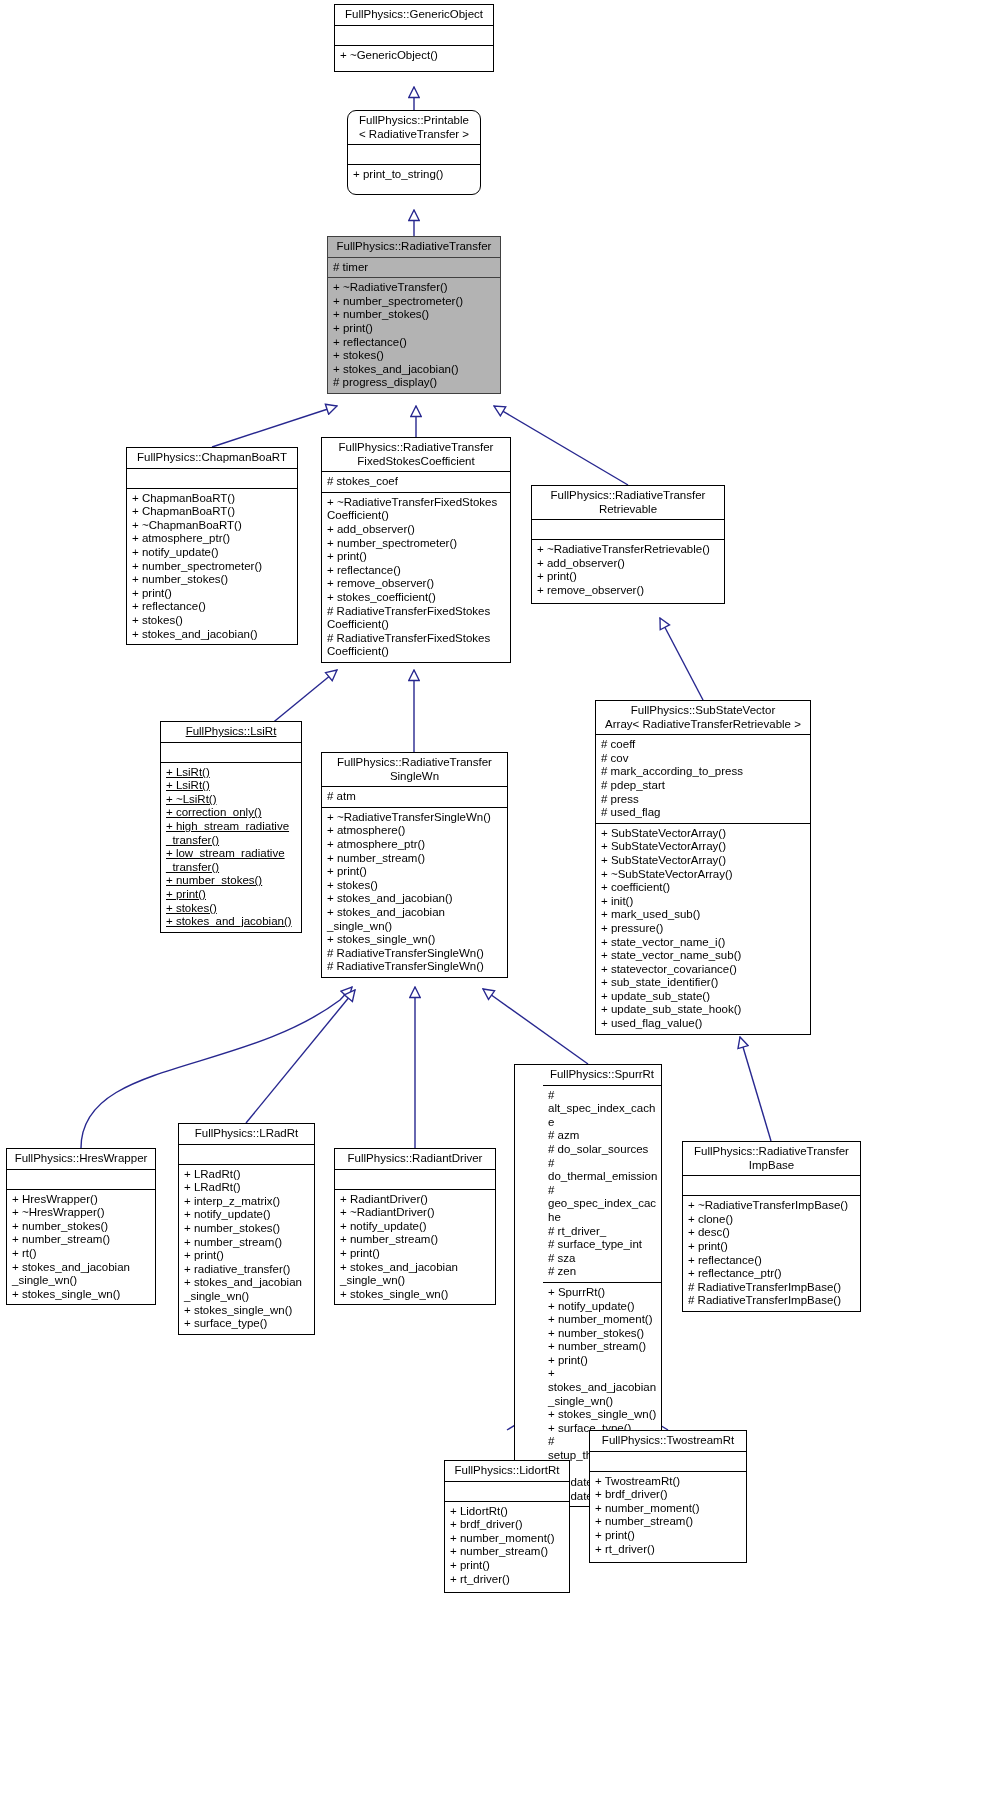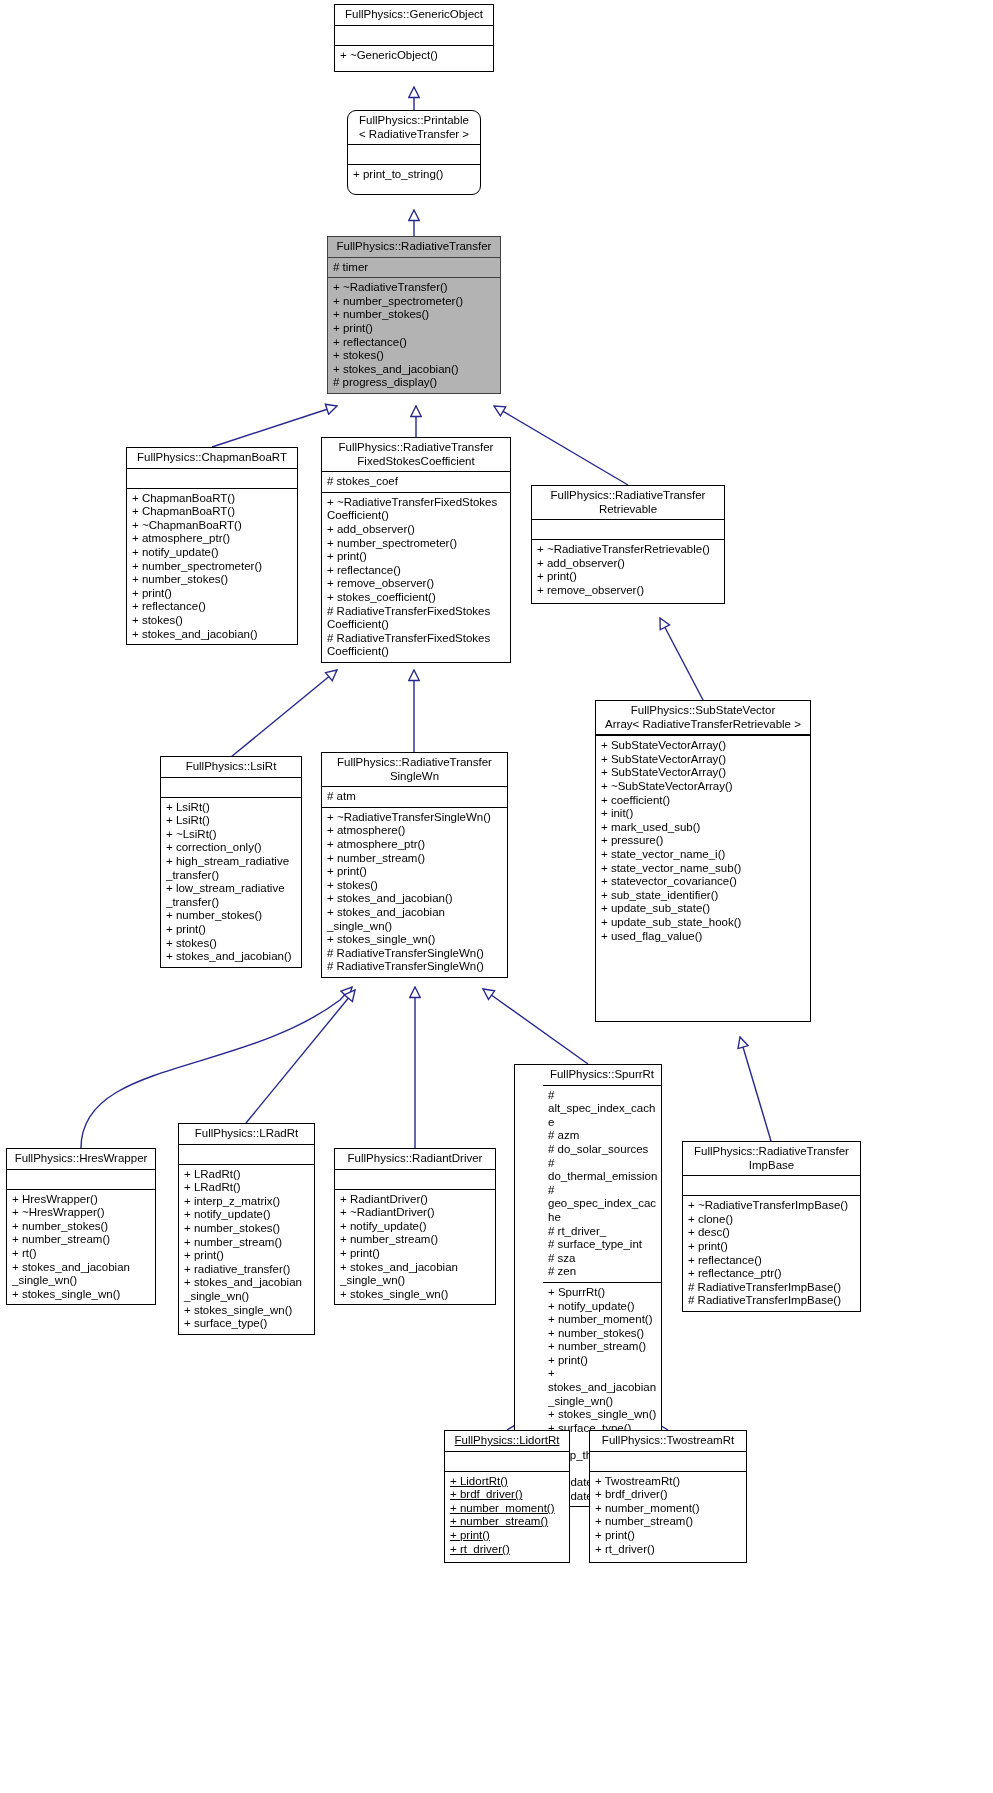--- a/index.html
+++ b/index.html
@@ -200,40 +200,48 @@
         <div class="uml-row">+ ~RadiativeTransferRetrievable()</div>
         <div class="uml-row">+ add_observer()</div>
         <div class="uml-row">+ print()</div>
         <div class="uml-row">+ remove_observer()</div>
       </div>
     </div>
     <div class="uml-box" style="left: 595px; top: 700px; width: 216px; min-height: 322px;">
       <div class="uml-title">FullPhysics::SubStateVector
 Array&lt; RadiativeTransferRetrievable &gt;</div>
       <div class="uml-sep"></div>
+      <div class="uml-section">
+        <div class="uml-row"># coeff</div>
+        <div class="uml-row"># cov</div>
+        <div class="uml-row"># mark_according_to_press</div>
+        <div class="uml-row"># pdep_start</div>
+        <div class="uml-row"># press</div>
+        <div class="uml-row"># used_flag</div>
+      </div>
       <div class="uml-sep"></div>
       <div class="uml-section">
         <div class="uml-row">+ SubStateVectorArray()</div>
         <div class="uml-row">+ SubStateVectorArray()</div>
         <div class="uml-row">+ SubStateVectorArray()</div>
         <div class="uml-row">+ ~SubStateVectorArray()</div>
         <div class="uml-row">+ coefficient()</div>
         <div class="uml-row">+ init()</div>
         <div class="uml-row">+ mark_used_sub()</div>
         <div class="uml-row">+ pressure()</div>
         <div class="uml-row">+ state_vector_name_i()</div>
         <div class="uml-row">+ state_vector_name_sub()</div>
         <div class="uml-row">+ statevector_covariance()</div>
         <div class="uml-row">+ sub_state_identifier()</div>
         <div class="uml-row">+ update_sub_state()</div>
         <div class="uml-row">+ update_sub_state_hook()</div>
         <div class="uml-row">+ used_flag_value()</div>
       </div>
     </div>
-    <div class="uml-box" style="left: 160px; top: 756px; width: 142px; min-height: 210px;">
+    <div class="uml-box" style="left: 160px; top: 721px; width: 142px; min-height: 210px; text-decoration: underline;">
       <div class="uml-title">FullPhysics::LsiRt</div>
       <div class="uml-sep"></div>
       <div class="uml-section empty"></div>
       <div class="uml-sep"></div>
       <div class="uml-section">
         <div class="uml-row">+ LsiRt()</div>
         <div class="uml-row">+ LsiRt()</div>
         <div class="uml-row">+ ~LsiRt()</div>
         <div class="uml-row">+ correction_only()</div>
         <div class="uml-row">+ high_stream_radiative
@@ -362,21 +370,21 @@
         <div class="uml-row">+ RadiantDriver()</div>
         <div class="uml-row">+ ~RadiantDriver()</div>
         <div class="uml-row">+ notify_update()</div>
         <div class="uml-row">+ number_stream()</div>
         <div class="uml-row">+ print()</div>
         <div class="uml-row">+ stokes_and_jacobian
 _single_wn()</div>
         <div class="uml-row">+ stokes_single_wn()</div>
       </div>
     </div>
-    <div class="uml-box" style="left: 444px; top: 1430px; width: 126px; min-height: 133px; text-decoration: underline;">
+    <div class="uml-box" style="left: 444px; top: 1460px; width: 126px; min-height: 133px;">
       <div class="uml-title">FullPhysics::LidortRt</div>
       <div class="uml-sep"></div>
       <div class="uml-section empty"></div>
       <div class="uml-sep"></div>
       <div class="uml-section">
         <div class="uml-row">+ LidortRt()</div>
         <div class="uml-row">+ brdf_driver()</div>
         <div class="uml-row">+ number_moment()</div>
         <div class="uml-row">+ number_stream()</div>
         <div class="uml-row">+ print()</div>

